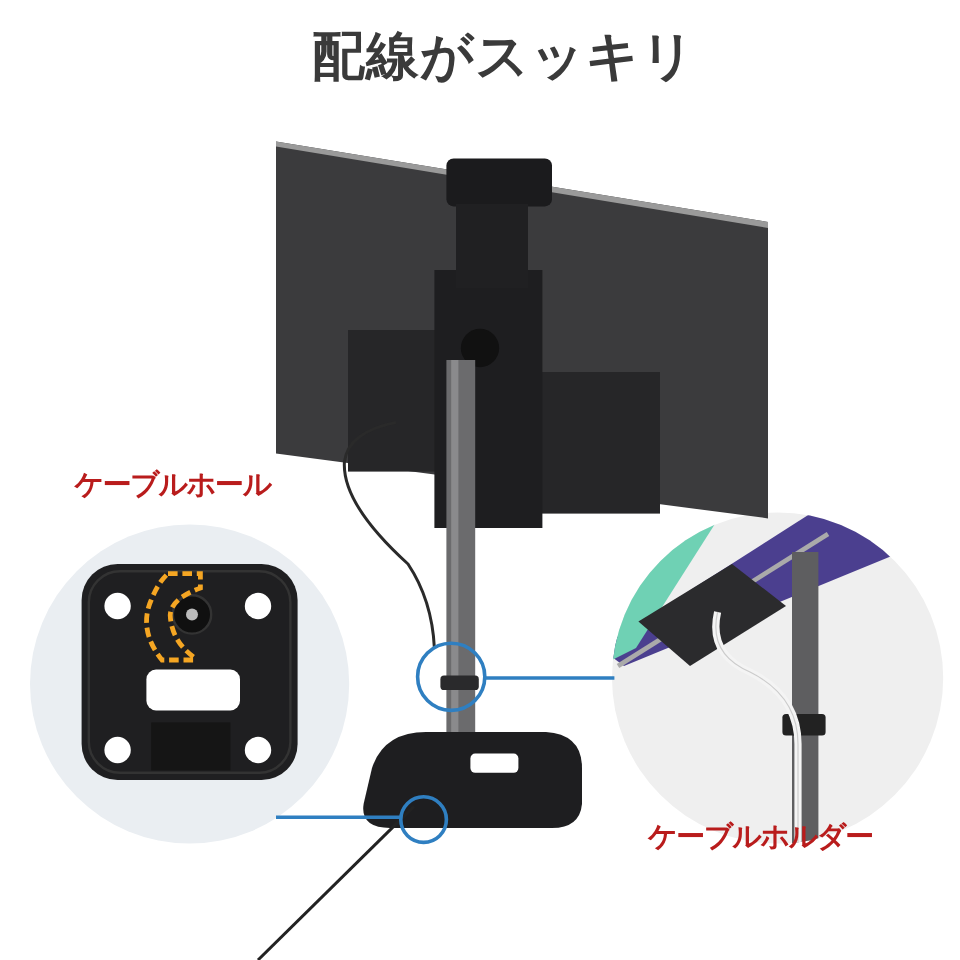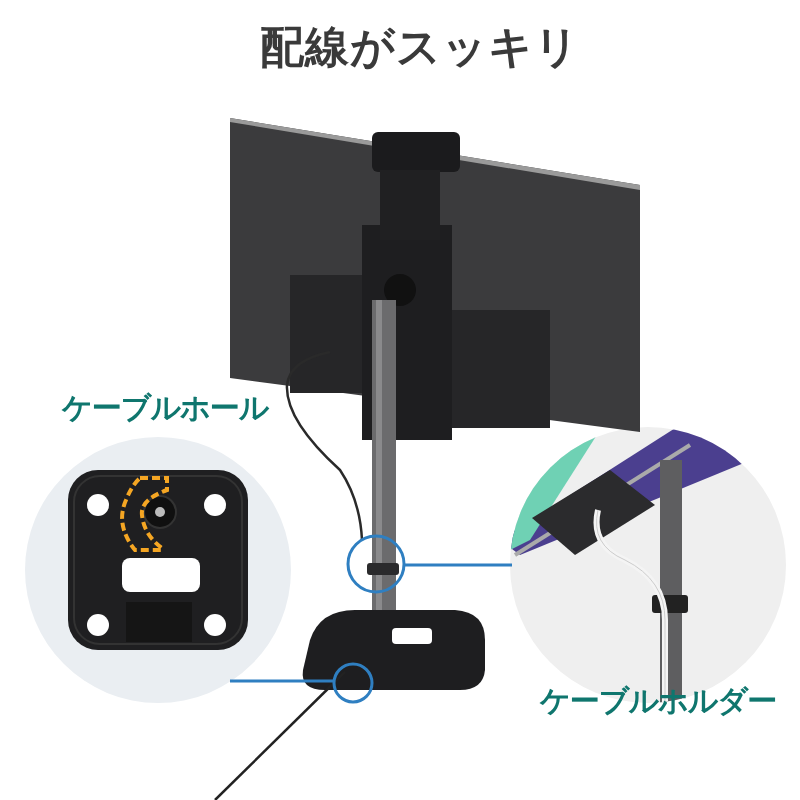--- a/index.html
+++ b/index.html
@@ -1,19 +1,19 @@
 <!DOCTYPE html>
 <html><head>
 <meta charset="utf-8">
 <style>
   html, body { margin:0; padding:0; background:#ffffff; }
   body { width:800px; height:800px; position:relative; overflow:hidden; font-family:"DejaVu Sans", sans-serif; }
   .abs { position:absolute;margin-left:20px; }
   .title { left:0; top:18px; width:800px; text-align:center; font-size:44px; font-weight:bold; color:#3a3a3a; letter-spacing:1px; }
-  .label { font-size:30px; font-weight:bold; color:#0f766e; letter-spacing:-1px; white-space:nowrap; }
+  .label { font-size:24px; font-weight:bold; color:#b91c1c; letter-spacing:-1px; white-space:nowrap; }
   .label-hole { left:42px; top:388px; }
   .label-holder { left:520px; top:681px; }
   svg { position:absolute; left:0; top:0; }
 </style>
 </head>
 <body>
 
 <div class="abs title">配線がスッキリ</div>
 
 <svg width="800" height="800" viewBox="0 0 800 800">

